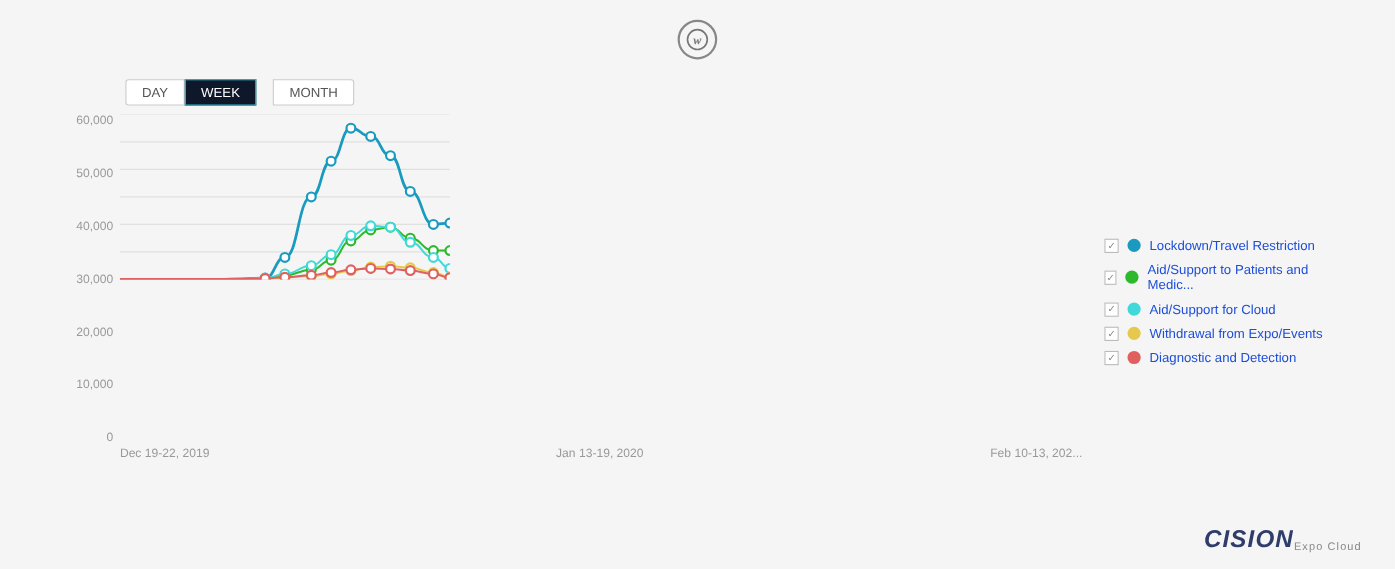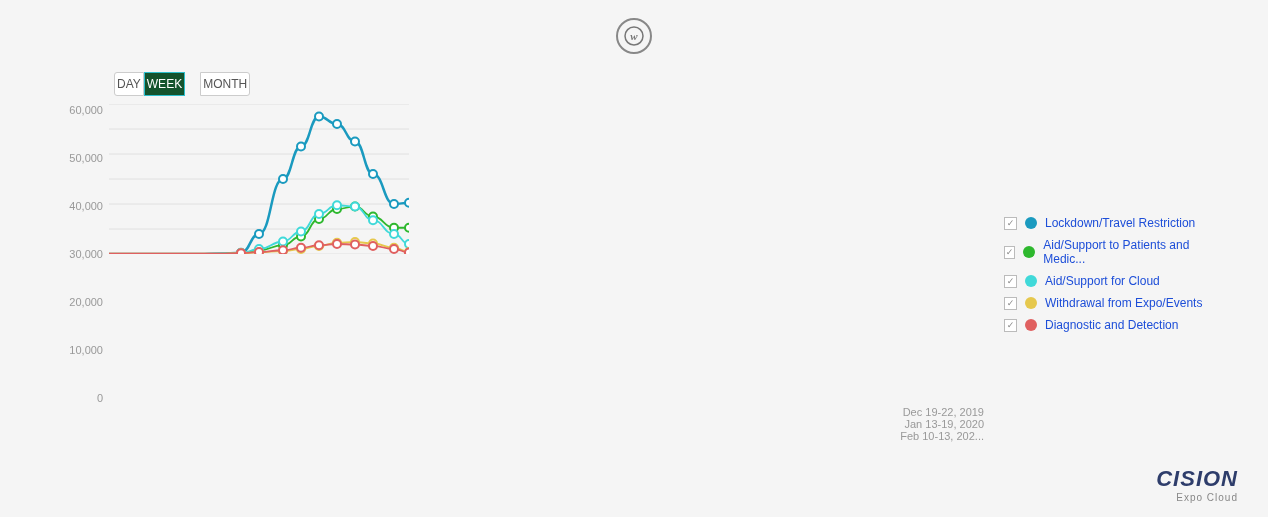--- a/index.html
+++ b/index.html
@@ -50,30 +50,30 @@
       flex-direction: column;
     }
     .tab-row {
       display: flex;
       align-items: center;
       gap: 0;
       margin-bottom: 8px;
       margin-left: 60px;
     }
     .tab-btn {
-      padding: 4px 2px;
+      padding: 4px 14px;
       border: 1px solid #ccc;
       background: #fff;
       cursor: pointer;
       font-size: 12px;
       color: #555;
       font-weight: 500;
     }
     .tab-btn.active {
-      background: #14532d;
+      background: #0f172a;
       color: #fff;
       border-color: #2dbfcd;
     }
     .tab-btn:first-child { border-radius: 3px 0 0 3px; }
     .tab-btn:last-child { border-radius: 0 3px 3px 0; margin-left: 15px; }
     .chart-row {
       display: flex;
       width: 100%;
       gap: 0;
     }
@@ -146,33 +146,31 @@
     }
     
     .x-axis {
       position: absolute;
       bottom: 0;
       left: 55px;
       right: 0;
       height: 28px;
       display: flex;
       justify-content: space-between;
-      align-items: flex-end;
-      flex-direction: column;
     }
     .x-label {
       font-size: 11px;
       color: #999;
     }
     .cision-logo {
       position: absolute;
       bottom: 14px;
       right: 30px;
       display: flex;
-      flex-direction: column;
+      flex-direction: row;
       align-items: flex-end;
     }
     .cision-text {
       font-size: 22px;
       font-weight: 700;
       color: #2e3d6b;
       letter-spacing: 1px;
       font-style: italic;
     }
     .comms-cloud-text {

